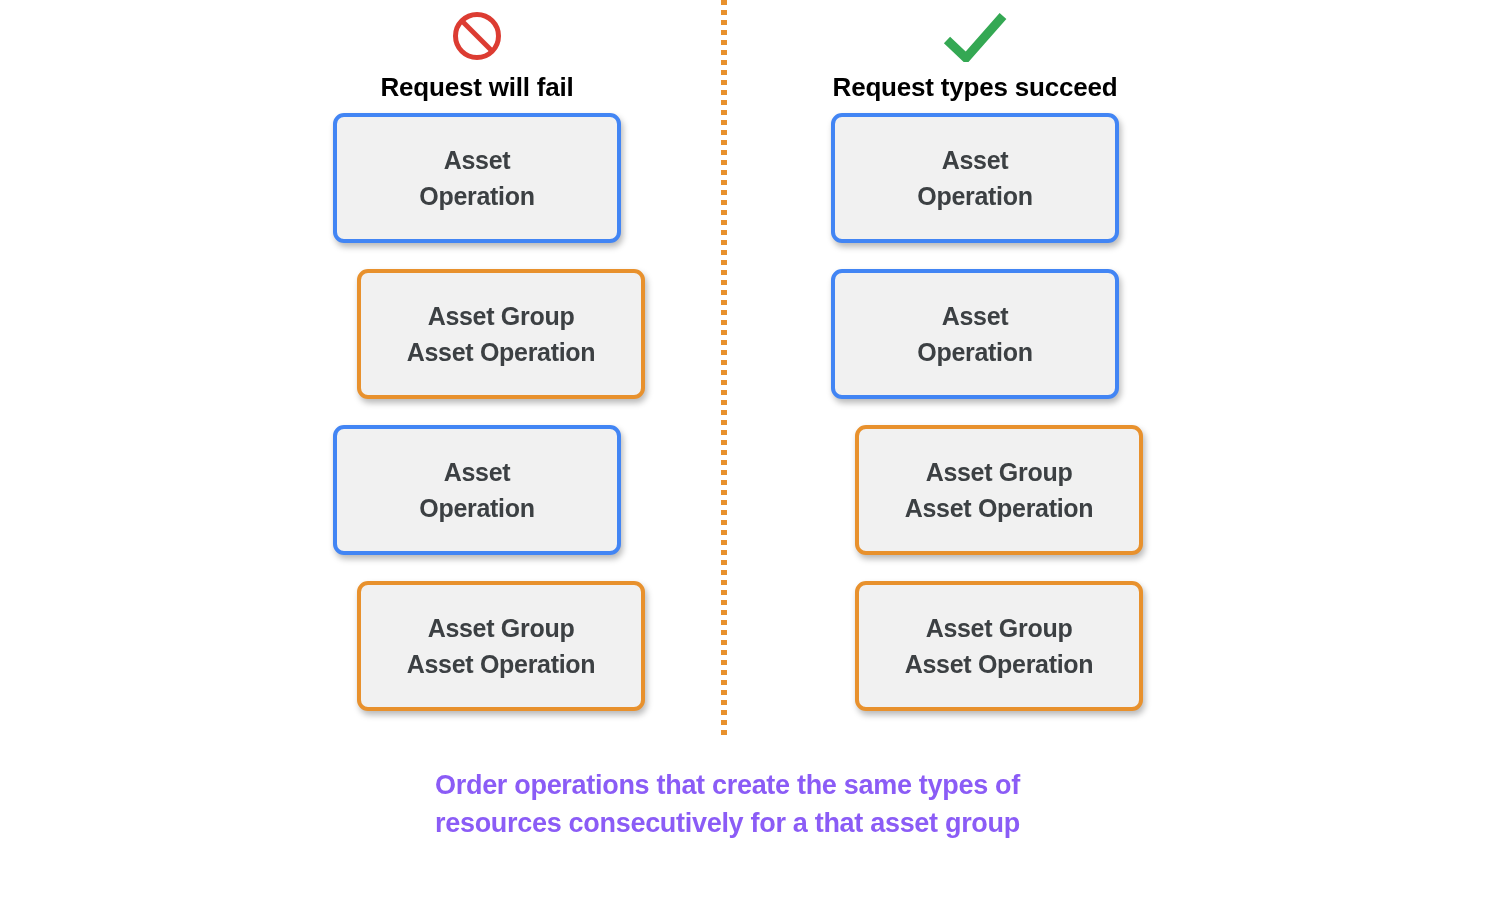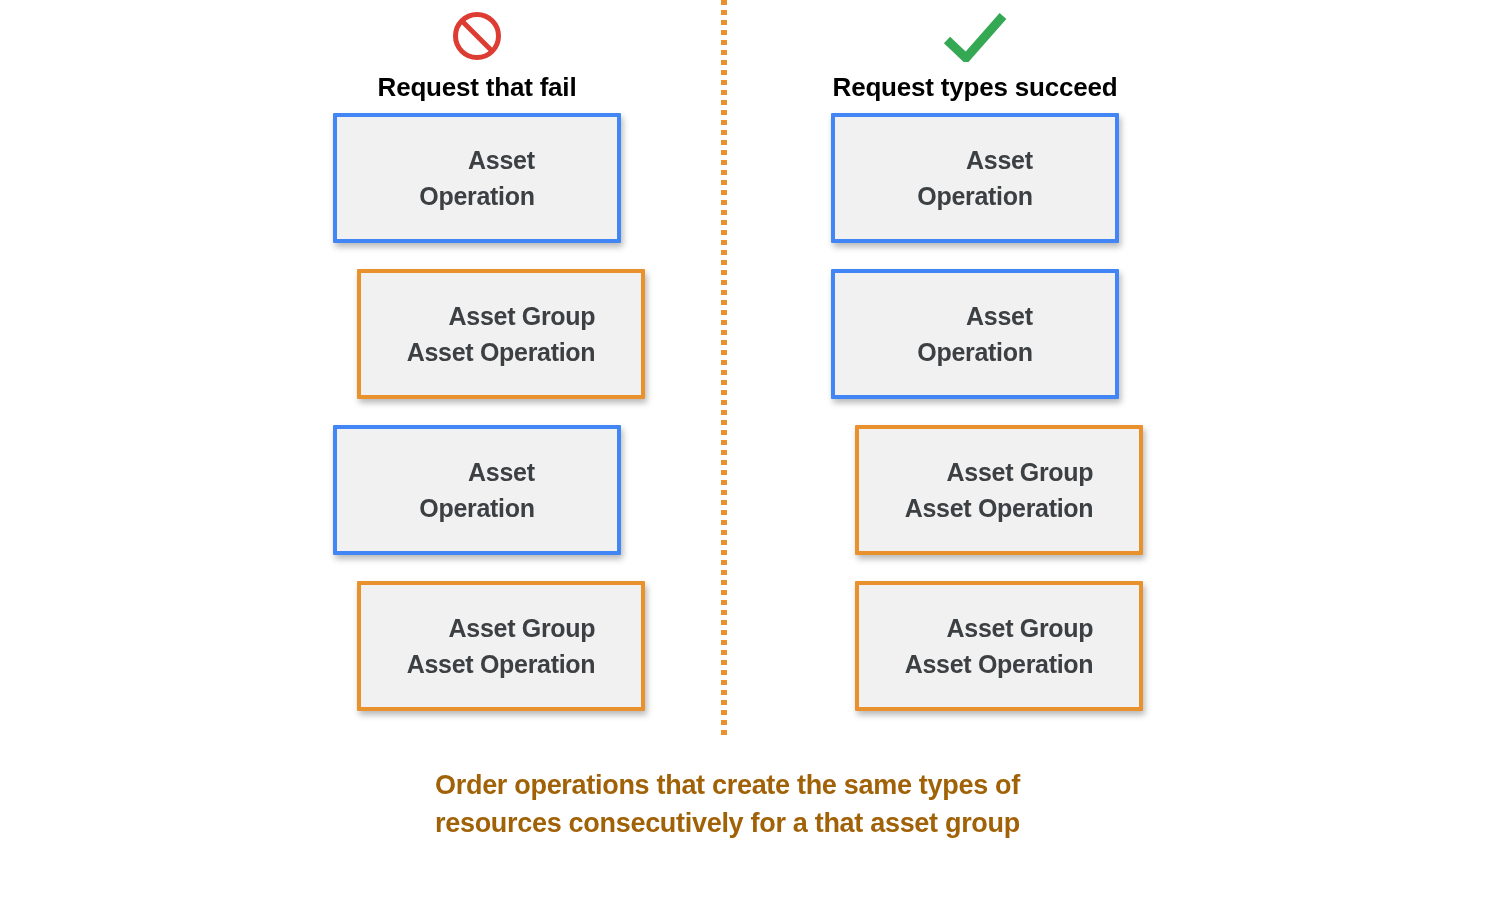--- a/index.html
+++ b/index.html
@@ -84,28 +84,28 @@
     left: 16px;
     width: 288px;
   }
 
   .op-box {
     position: relative;
     box-sizing: border-box;
     width: 288px;
     height: 130px;
     margin-bottom: 26px;
-    border-radius: 1px;
+    border-radius: 11px;
     border: 4px solid #4285f4;
     background: #f1f1f1;
     box-shadow: 2px 4px 6px rgba(0, 0, 0, 0.28);
     display: flex;
     align-items: center;
     justify-content: center;
-    text-align: right;
+    text-align: center;
   }
   .op-box.orange { border-color: #e8912d; margin-left: 24px; }
 
   .op-label {
     font-size: 25px;
     font-weight: bold;
     line-height: 36px;
     color: #3c4043;
     letter-spacing: -0.3px;
     white-space: pre-line;
@@ -114,42 +114,42 @@
   
   .caption {
     position: absolute;
     top: 766px;
     left: 0;
     width: 1455px;
     text-align: center;
     font-size: 27px;
     font-weight: bold;
     line-height: 38px;
-    color: #a16207;
+    color: #8b5cf6;
     letter-spacing: -0.3px;
   }
   .caption-line { display: block; }
 </style>
 </head>
 <body>
 
 <div id="stage">
 
   <div class="divider"></div>
 
   <div class="column left">
 
     <div class="col-header">
       <span class="status-icon">
         <svg width="52" height="52" viewBox="0 0 52 52" aria-hidden="true">
           <circle cx="26" cy="26" r="21.5" fill="none" stroke="#dc3c32" stroke-width="5"></circle>
           <line x1="11.5" y1="11.5" x2="40.5" y2="40.5" stroke="#dc3c32" stroke-width="5" stroke-linecap="butt"></line>
         </svg>
       </span>
-      <div class="col-title">Request that fail</div>
+      <div class="col-title">Request will fail</div>
     </div>
 
     <div class="box-stack">
       <div class="op-box blue">
         <span class="op-label">Asset
 Operation</span>
       </div>
       <div class="op-box orange">
         <span class="op-label">Asset Group
 Asset Operation</span>

